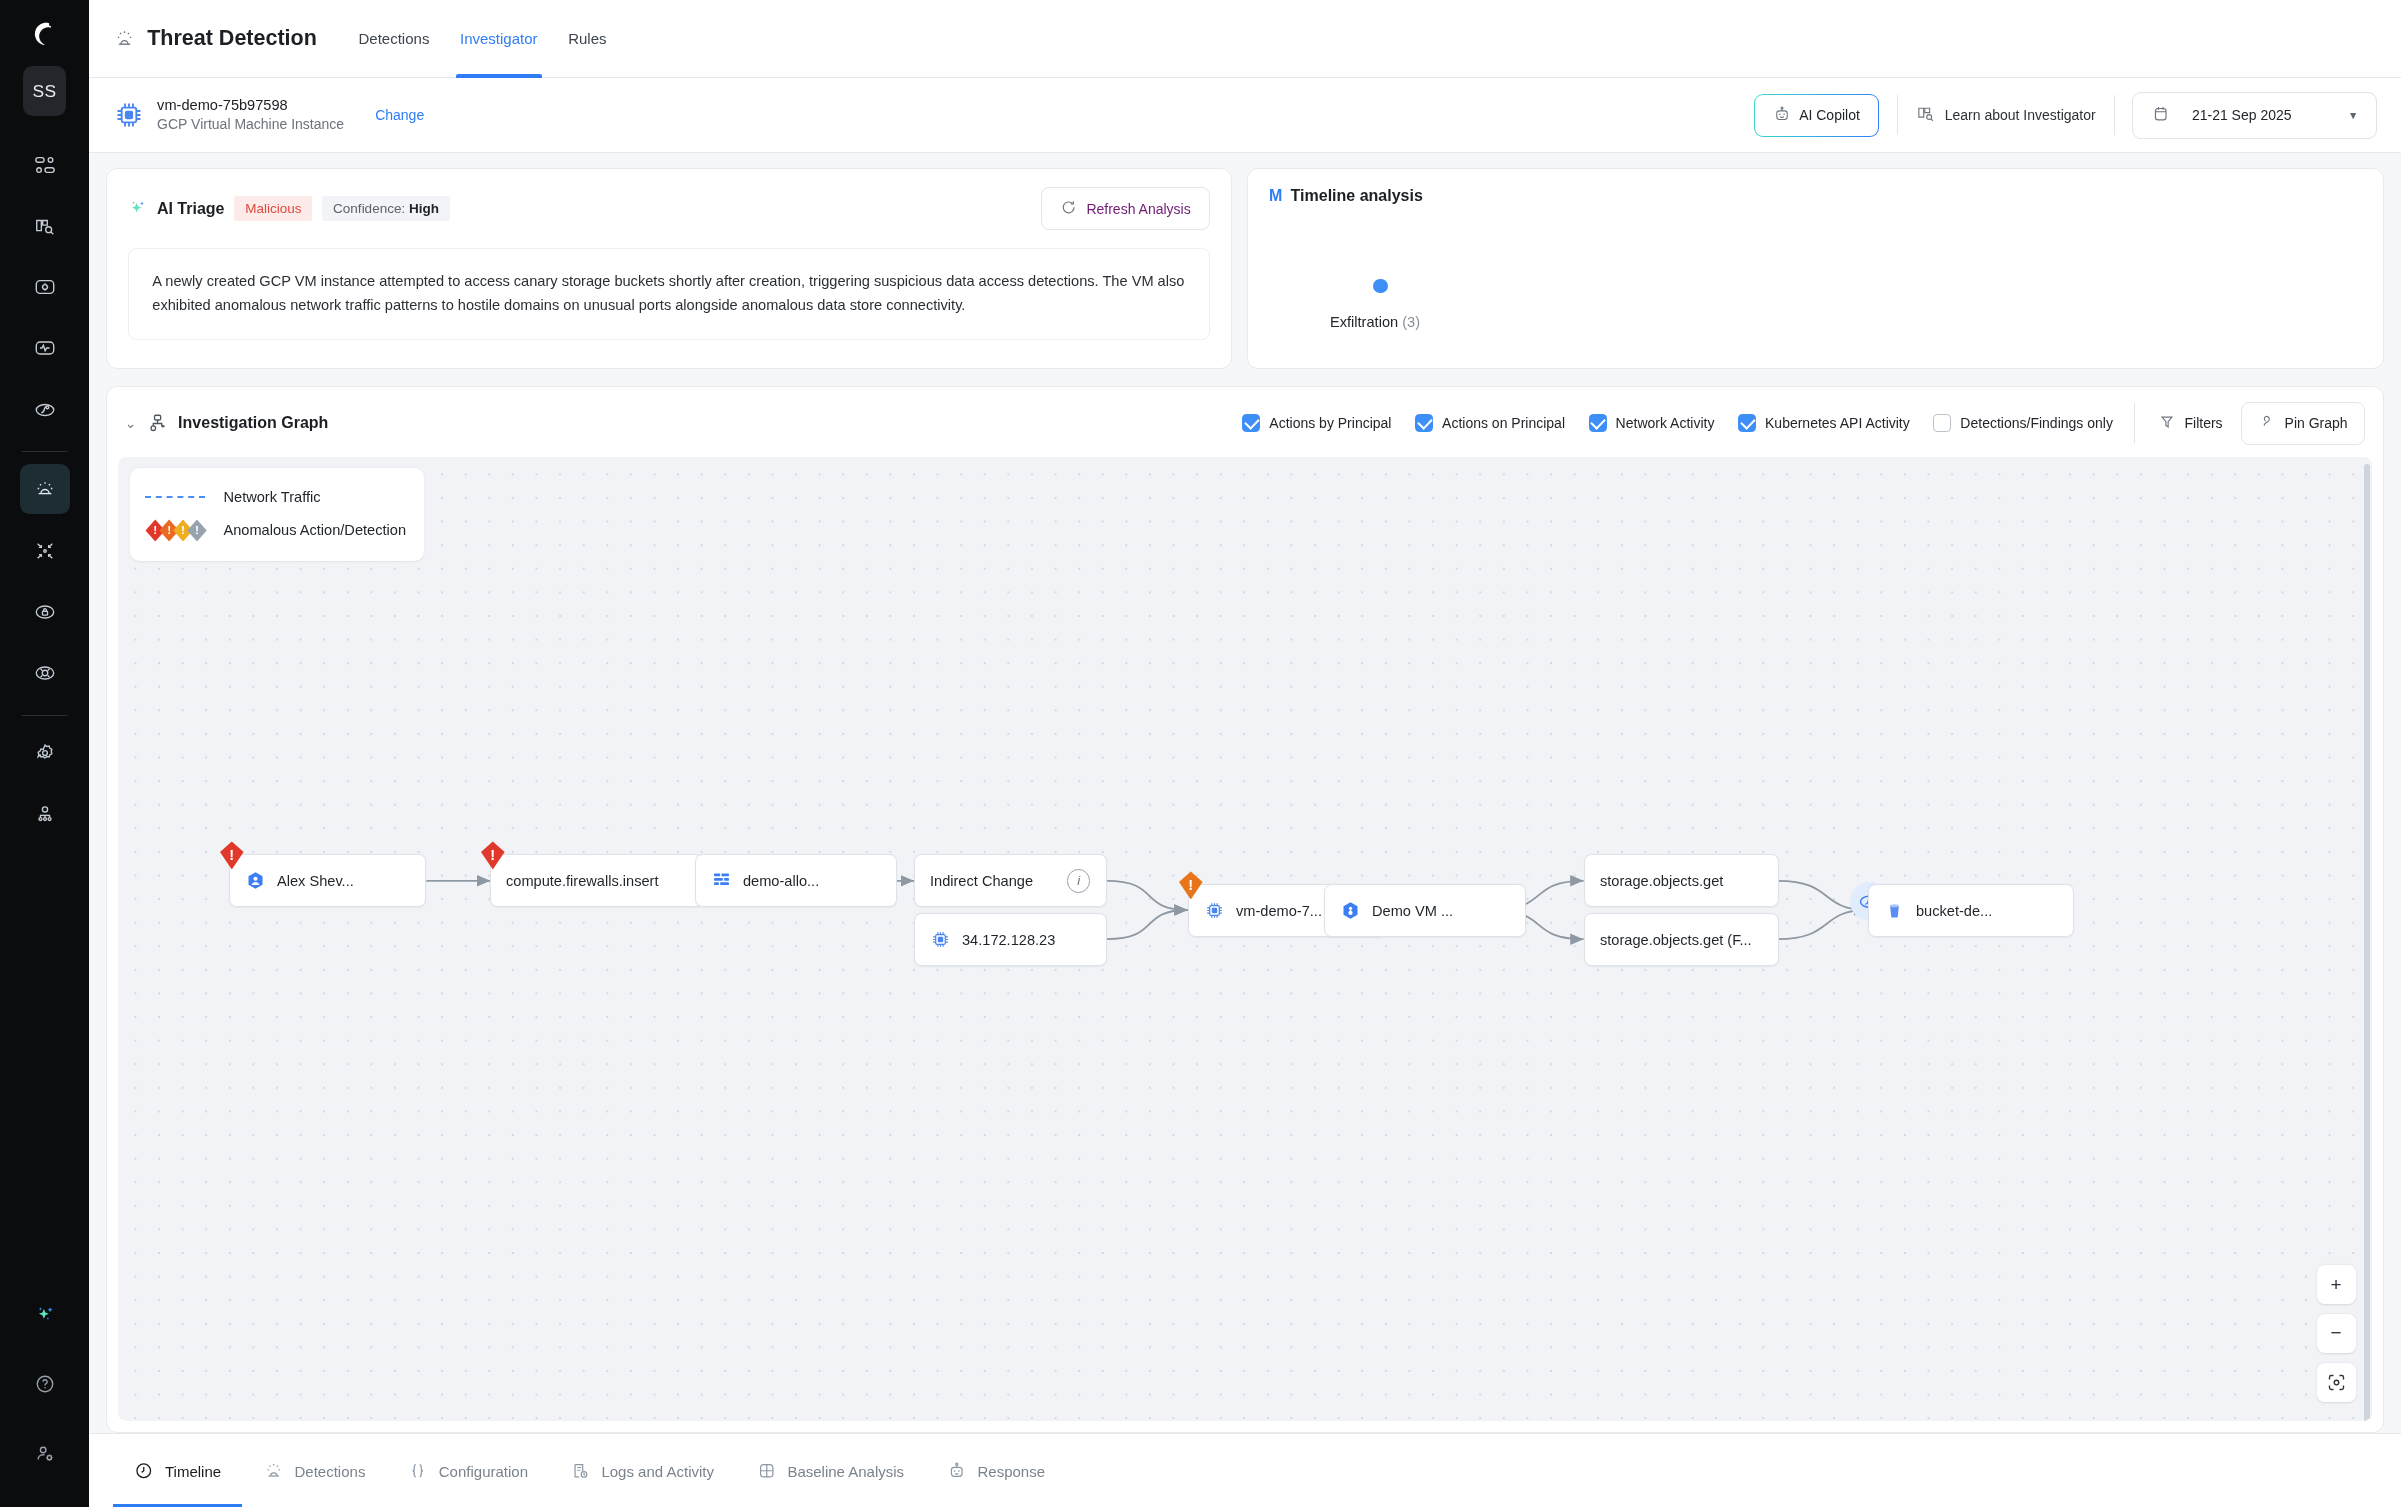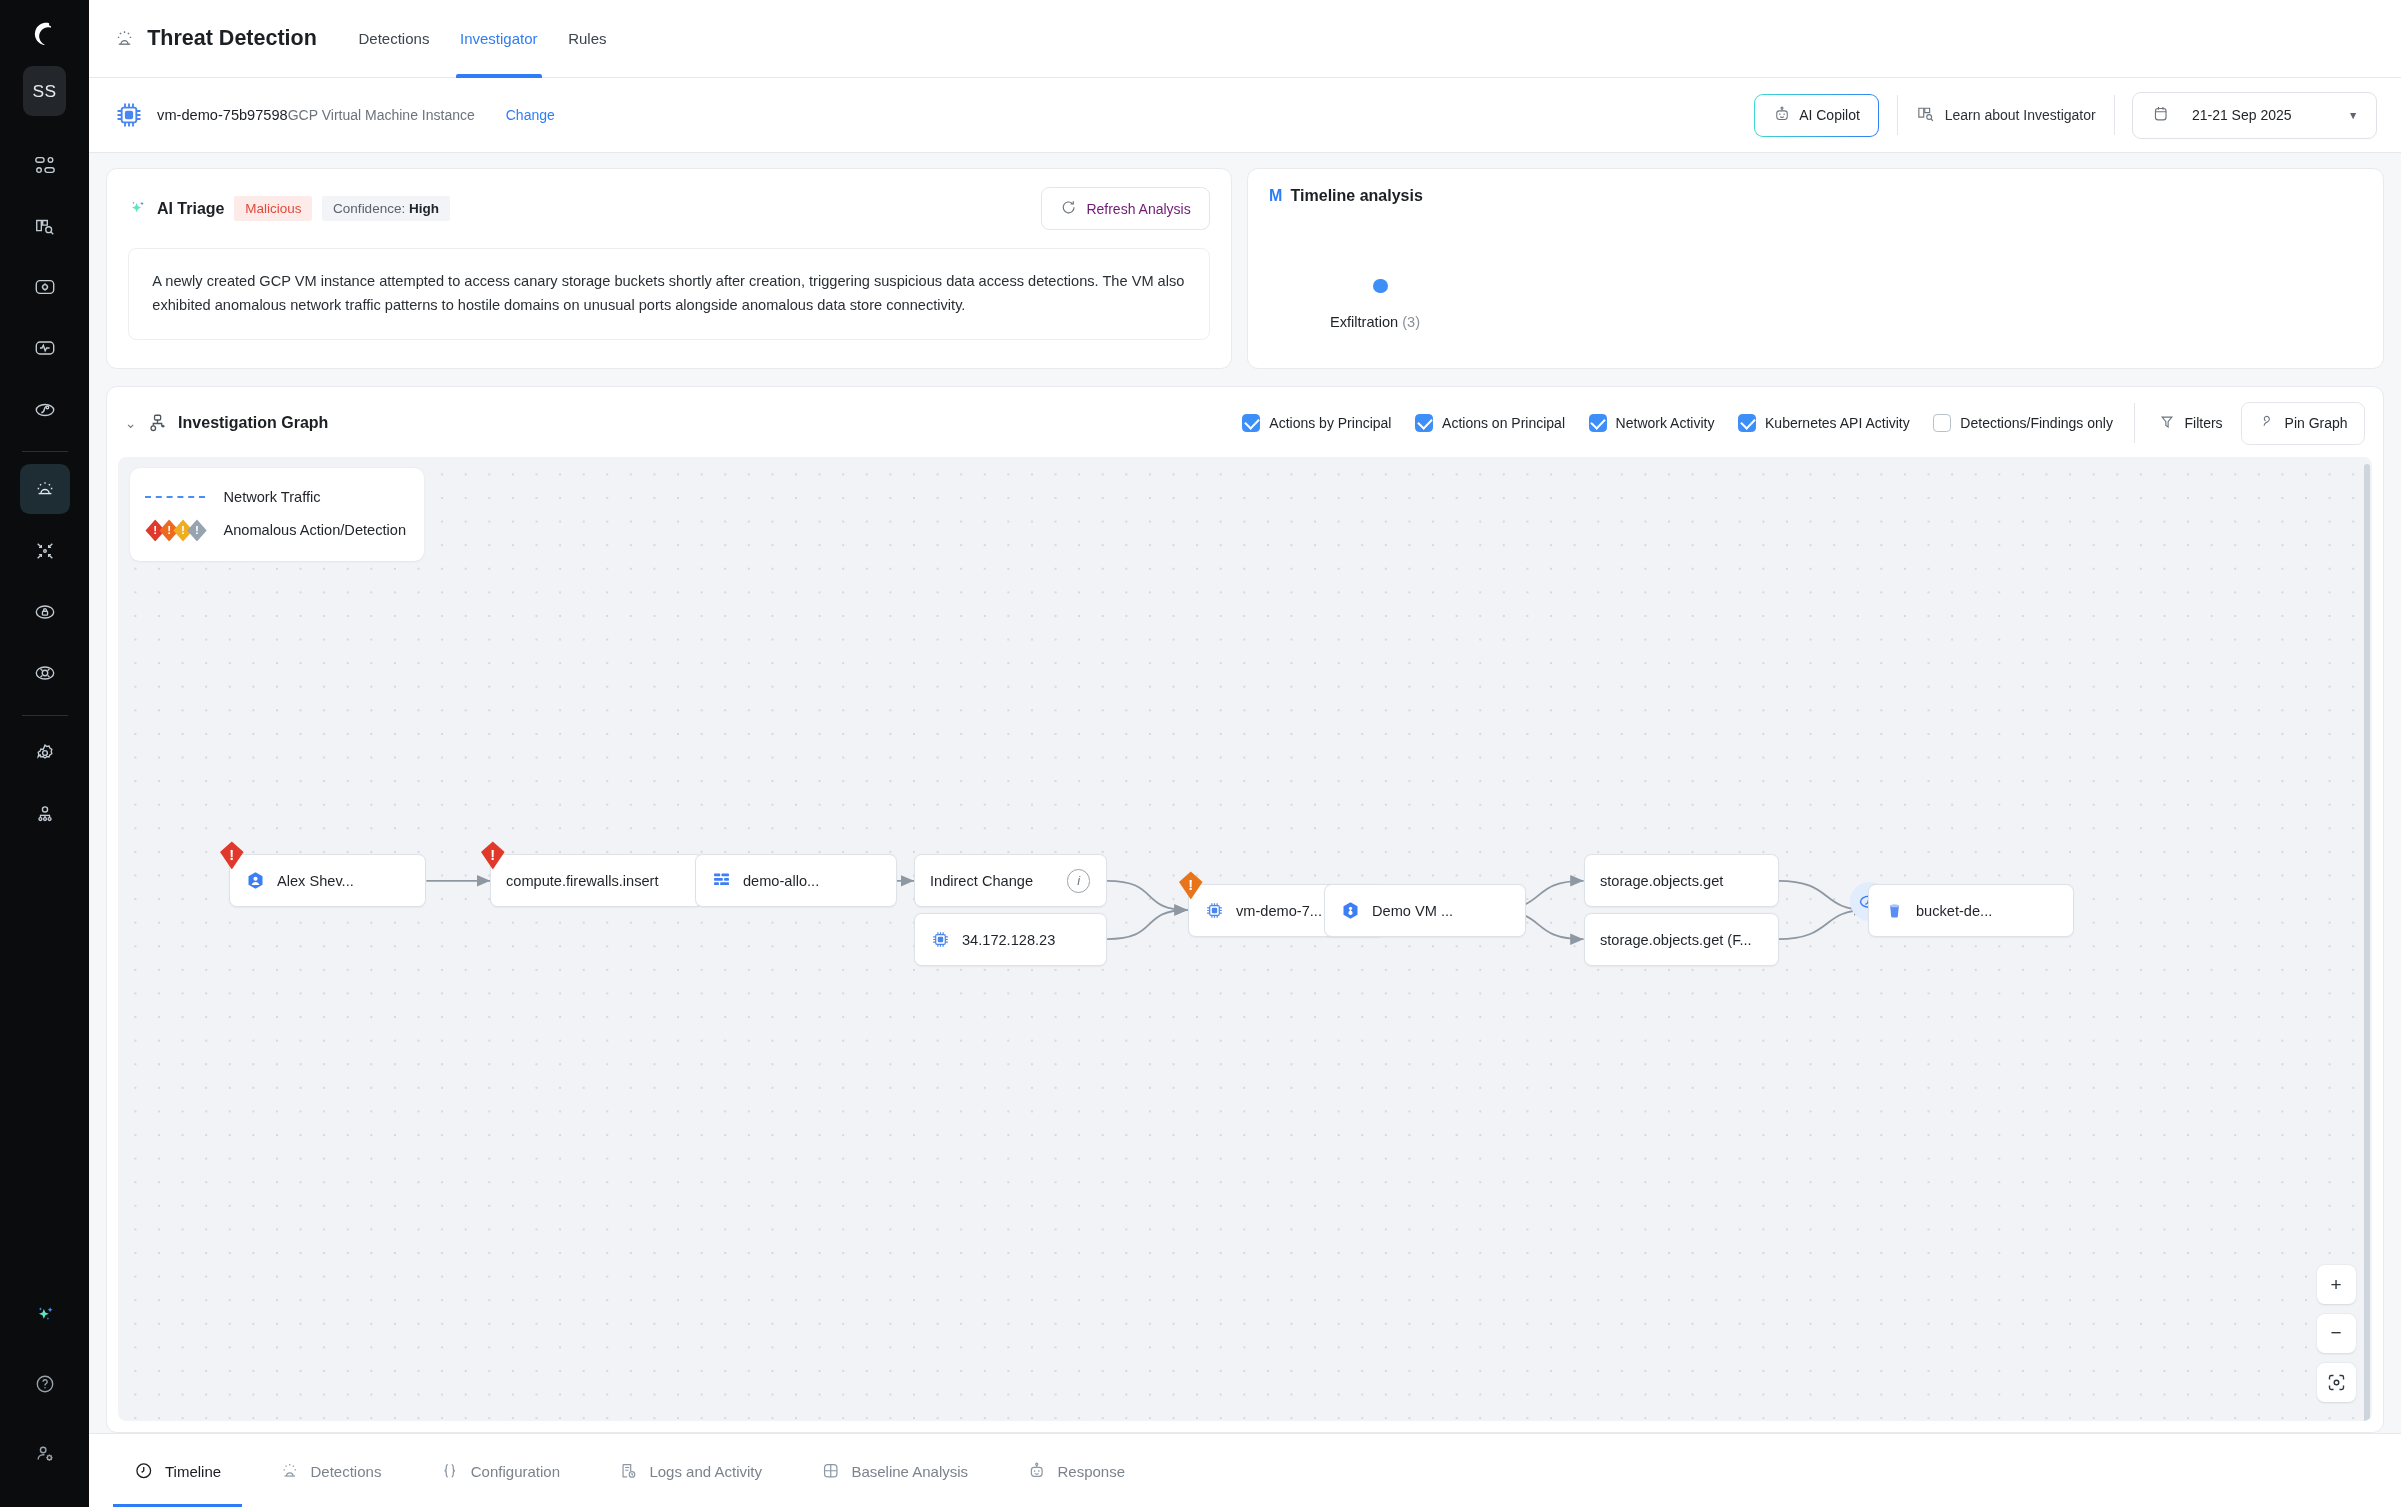--- a/index.html
+++ b/index.html
@@ -63,21 +63,21 @@
   }
 
   
   .ctxbar {
     height: 75px; flex: 0 0 75px;
     display: flex; align-items: center;
     border-bottom: 0.7px solid #e6e8eb; background: #fff;
     padding: 0 23.6px 0 23.6px;
   }
   .ctx-icon { width: 32px; height: 32px; margin-right: 12.5px; flex: 0 0 32px; }
-  .ctx-text { display: flex; flex-direction: row; justify-content: center; }
+  .ctx-text { display: flex; flex-direction: column; justify-content: center; }
   .ctx-title { font-size: 14.6px; color: #1c1f23; line-height: 1.3; white-space: nowrap;}
   .ctx-sub { font-size: 14px; color: #6b737c; line-height: 1.35; white-space: nowrap;}
   .ctx-change { font-size: 14px; color: #2f7df6; margin-left: 31px; white-space: nowrap; }
   .ctx-right { margin-left: auto; display: flex; align-items: center; gap: 0; }
   .copilot-btn {
     display: flex; align-items: center; gap: 8.3px;
     height: 43px; padding: 0 18px; border-radius: 9px;
     border: 1.4px solid transparent;
     background-image: linear-gradient(#fff,#fff), linear-gradient(100deg,#3ddbd0,#2f7df6);
     background-origin: border-box; background-clip: padding-box, border-box;
@@ -189,21 +189,21 @@
   .zoomctl { position: absolute; right: 16.7px; bottom: 19.5px; display: flex; flex-direction: column; gap: 9.7px; }
   .zbtn { width: 39px; height: 39px; background: #fff; border-radius: 7.6px; box-shadow: 0 0.7px 2.1px rgba(20,30,45,.12);
           display: flex; align-items: center; justify-content: center; color: #30363d; font-size: 19px; }
 
   
   .vscroll { position: absolute; right: 2.8px; top: 7px; width: 5.6px; height: 1084px;
              background: #cfd5dc; border-radius: 3.5px; }
 
   
   .bottabs { height: 75px; flex: 0 0 75px; display: flex; align-items: center;
-             background: #fff; border-top: 0.7px solid #e6e8eb; padding-left: 23.6px; gap: 16px; }
+             background: #fff; border-top: 0.7px solid #e6e8eb; padding-left: 23.6px; gap: 0; }
   .btab { display: flex; align-items: center; gap: 10.4px; font-size: 15px; color: #7b838c;
           height: 75px; padding: 0 21px; position: relative; white-space: nowrap;}
   .btab.active { color: #181c21; }
   .btab.active::after { content:""; position:absolute; left: 0; right: 0; bottom: 0; height: 4.2px;
                         background: #2f7df6; }
   .btab .bicon { width: 21px; height: 21px; color: #8c98a4; display:flex;align-items:center;justify-content:center;}
   .btab.active .bicon { color: #181c21; }
 </style>
 </head>
 <body>

